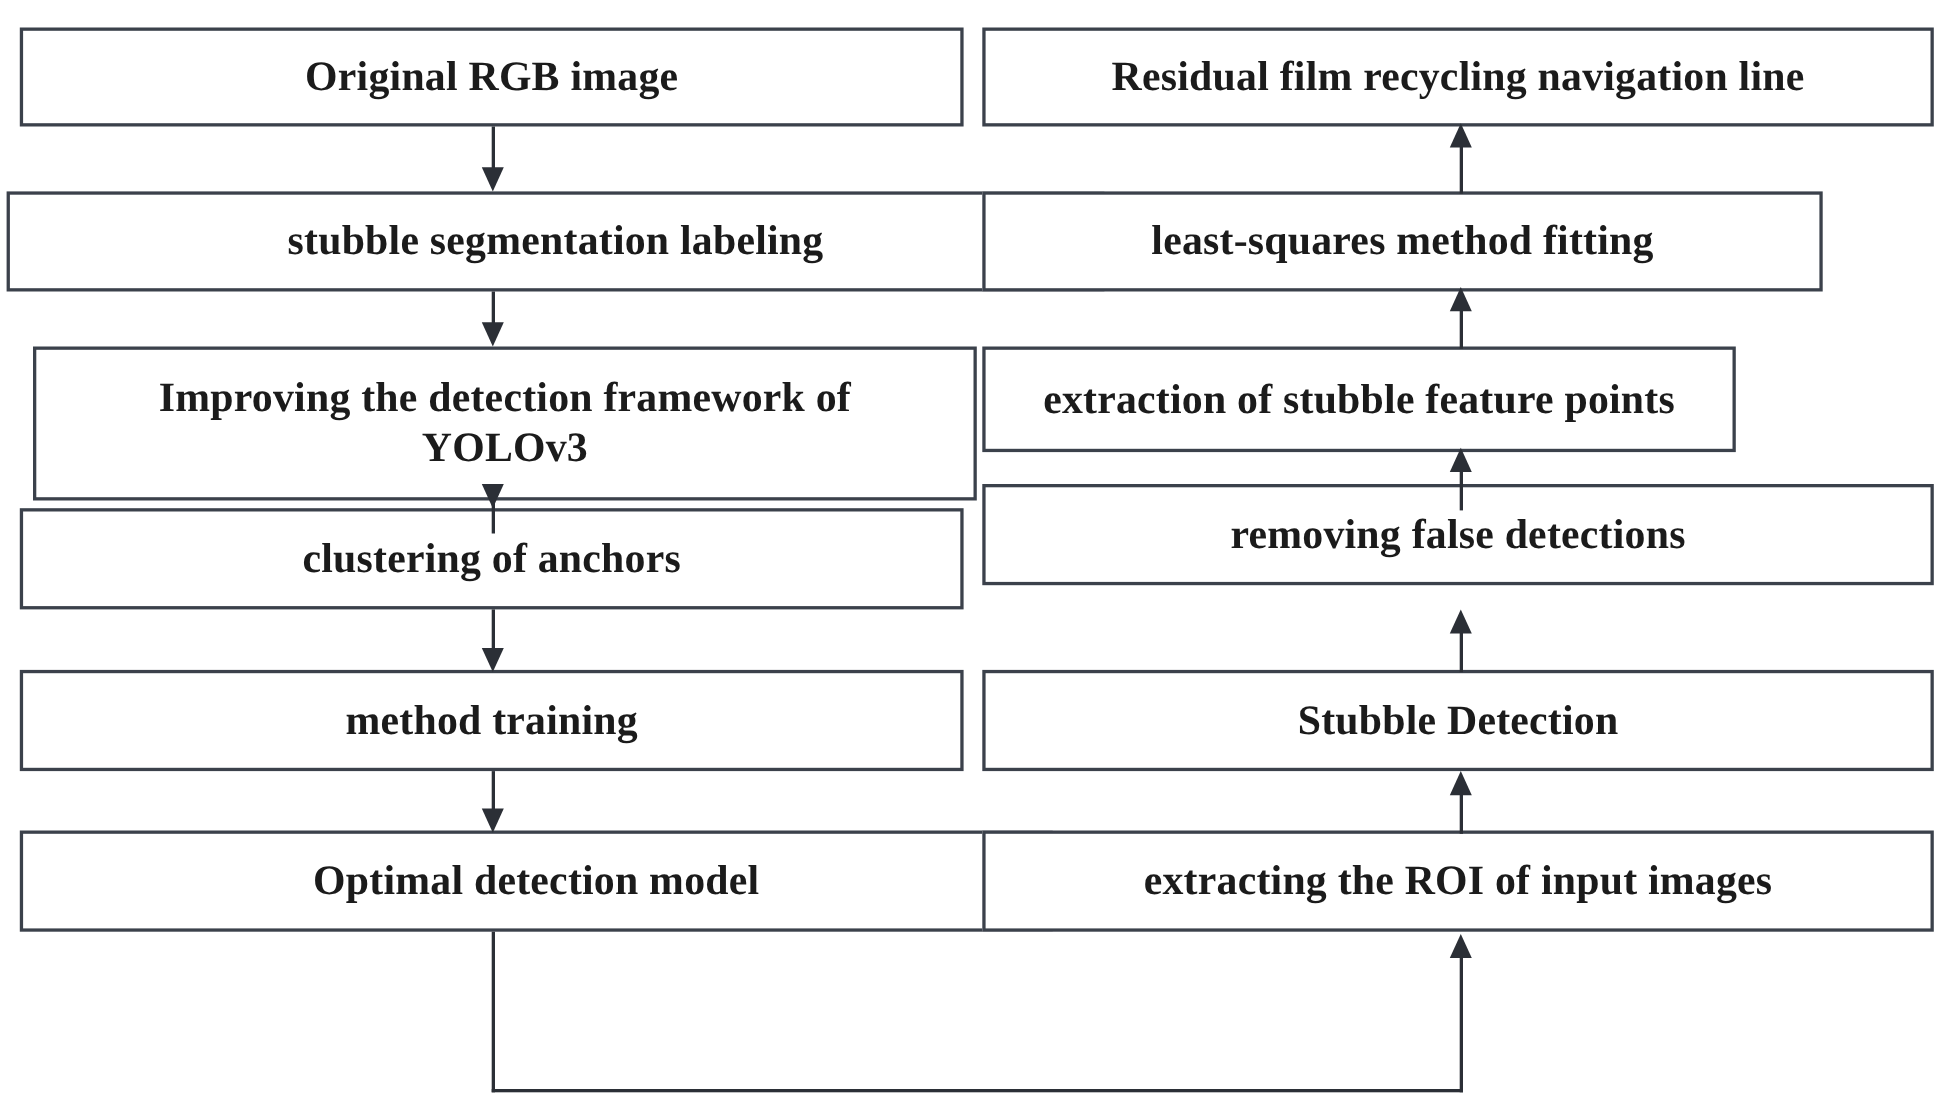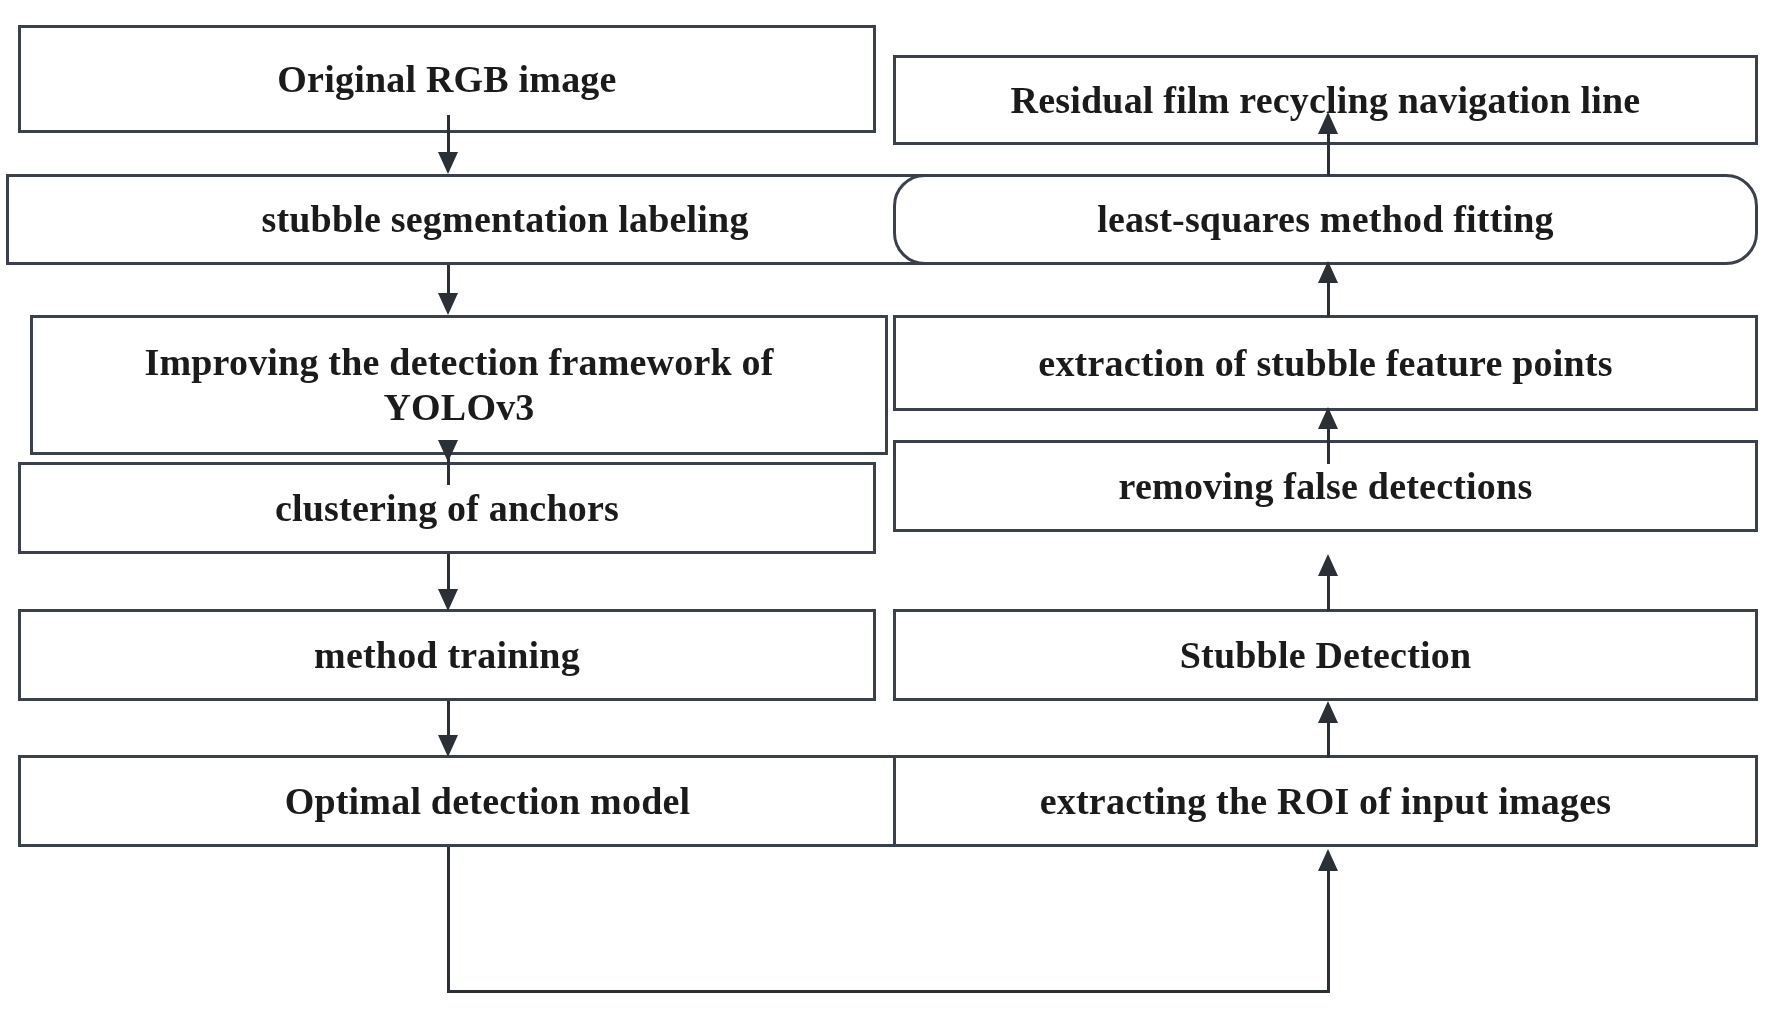--- a/index.html
+++ b/index.html
@@ -64,21 +64,21 @@
     border-left: 10px solid transparent;
     border-right: 10px solid transparent;
     border-bottom: 22px solid #2b2f36;
   }
 </style>
 </head>
 <body>
 
 <div id="canvas">
 
-  <div class="node" style="left:18px; top:25px; width:858px; height:108px;">
+  <div class="node" style="left:18px; top:25px; width:858px; height:90px;">
     <span class="label">Original RGB image</span>
   </div>
 
   <div class="node" style="left:6px; top:174px; width:998px; height:91px;justify-content:center;">
     <span class="label">stubble segmentation labeling</span>
   </div>
 
   <div class="node" style="left:30px; top:315px; width:858px; height:140px;">
     <span class="label">Improving the detection framework of
 YOLOv3</span>
@@ -89,29 +89,29 @@
   </div>
 
   <div class="node" style="left:18px; top:609px; width:858px; height:92px;">
     <span class="label">method training</span>
   </div>
 
   <div class="node" style="left:18px; top:755px; width:939px; height:92px;">
     <span class="label">Optimal detection model</span>
   </div>
 
-  <div class="node" style="left:893px; top:25px; width:865px; height:90px;margin-top:30px;">
+  <div class="node" style="left:893px; top:25px; width:865px; height:90px;">
     <span class="label">Residual film recycling navigation line</span>
   </div>
 
-  <div class="node" style="left:893px; top:174px; width:865px; height:91px;border-radius:32px;">
+  <div class="node" style="left:893px; top:174px; width:764px; height:91px;">
     <span class="label">least-squares method fitting</span>
   </div>
 
-  <div class="node" style="left:893px; top:315px; width:865px; height:96px;text-align:center;">
+  <div class="node" style="left:893px; top:315px; width:685px; height:96px;text-align:center;">
     <span class="label">extraction of stubble feature points</span>
   </div>
 
   <div class="node" style="left:893px; top:440px; width:865px; height:92px;">
     <span class="label">removing false detections</span>
   </div>
 
   <div class="node" style="left:893px; top:609px; width:865px; height:92px;">
     <span class="label">Stubble Detection</span>
   </div>

